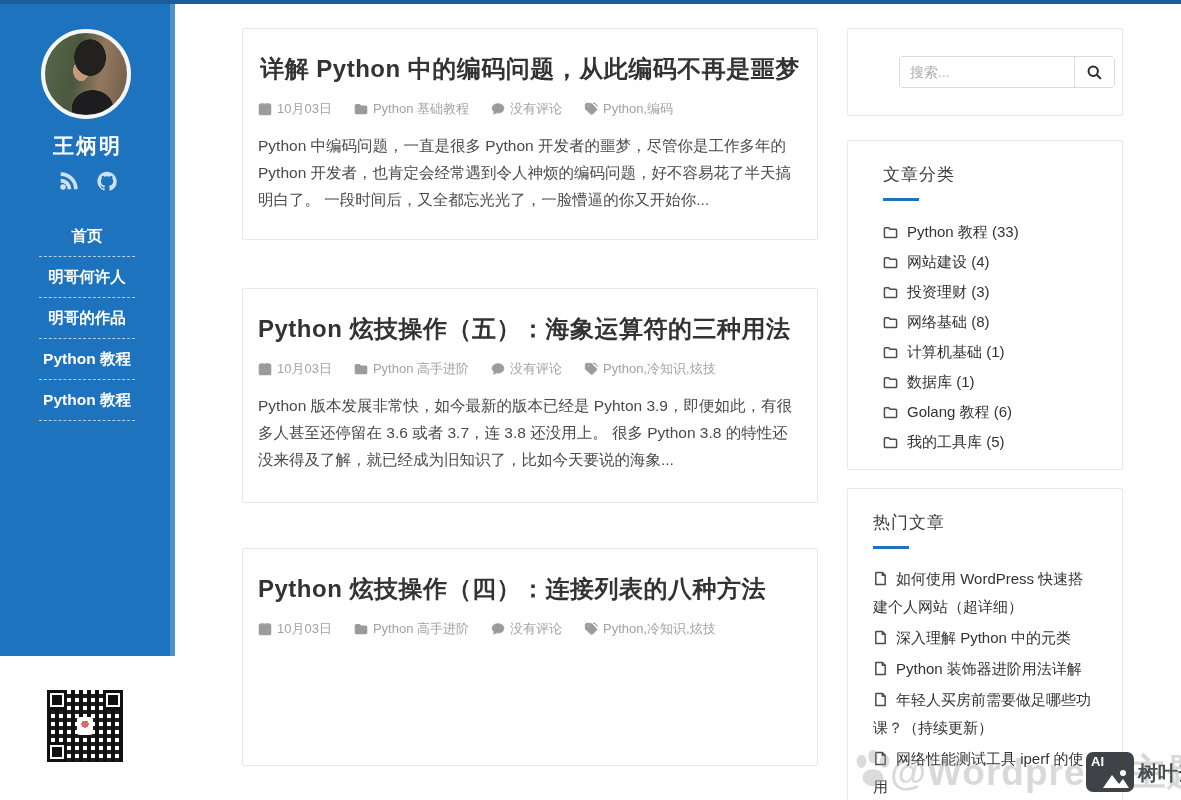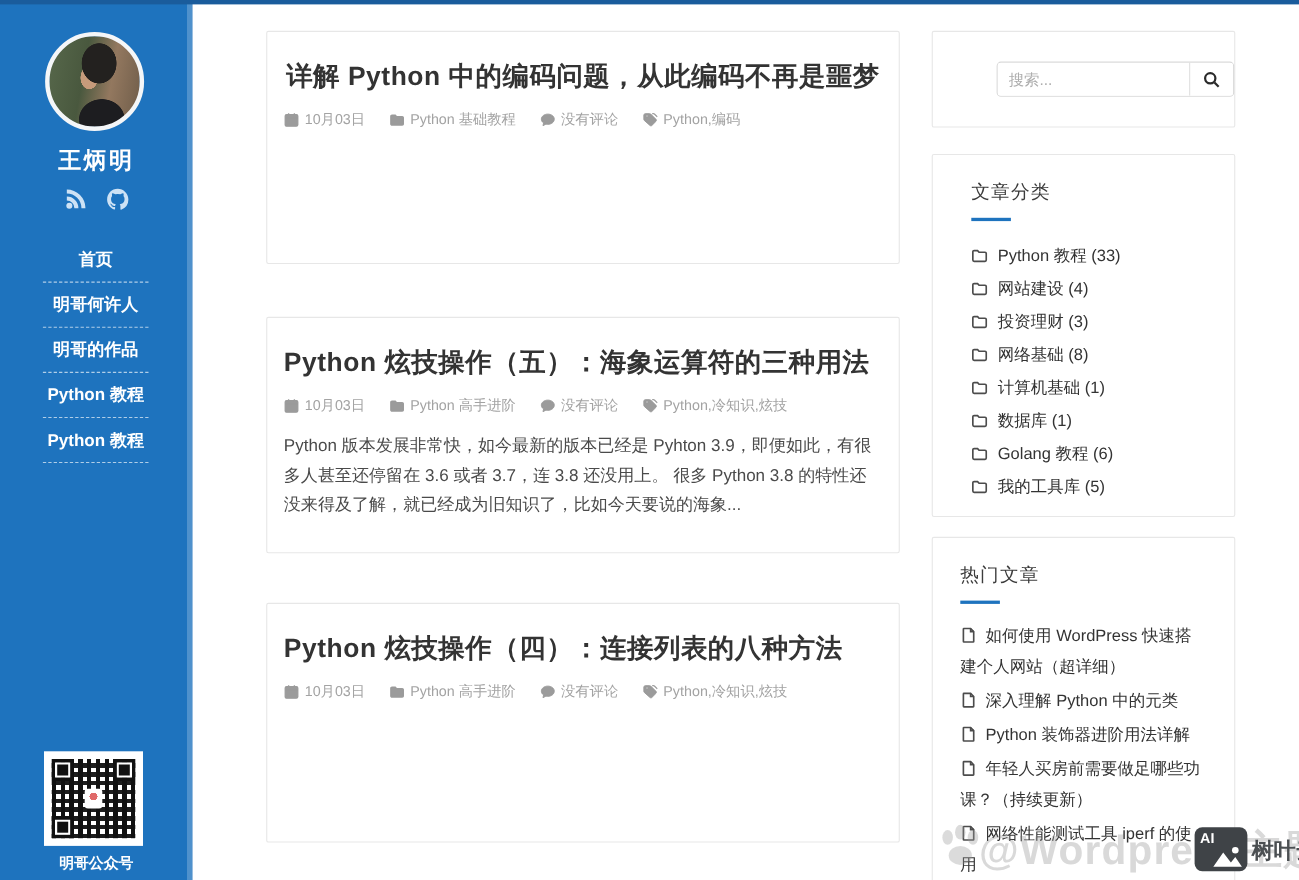--- a/index.html
+++ b/index.html
@@ -4,21 +4,21 @@
 <style>
   * { margin:0; padding:0; box-sizing:border-box; }
   html,body { width:1181px; height:800px; overflow:hidden; background:#fff;
     font-family:"Liberation Sans","DejaVu Sans",sans-serif; }
   .canvas { position:relative; width:1181px; height:800px; background:#fff; }
 
   
   .top-strip { position:absolute; left:0; top:0; width:1181px; height:4px; background:#1a5c9c; z-index:40; }
 
   
-  .sidebar { position:absolute; left:0; top:0; width:175px; height:800px; background:#1e73be; z-index:10; }
+  .sidebar { position:absolute; left:0; top:0; width:175px; height:656px; background:#1e73be; z-index:10; }
   .sidebar::after { content:""; position:absolute; right:0; top:0; width:5px; height:100%;
     background:rgba(255,255,255,.22); }
   .avatar { position:absolute; left:41px; top:29px; width:90px; height:90px; border-radius:50%;
     border:4px solid #f4f6f8; overflow:hidden;
     background:
       radial-gradient(ellipse 26px 30px at 55% 30%, #23211f 60%, rgba(0,0,0,0) 62%),
       radial-gradient(ellipse 13px 17px at 44% 46%, #c69b7b 60%, rgba(0,0,0,0) 62%),
       radial-gradient(ellipse 34px 30px at 58% 92%, #1d1d20 60%, rgba(0,0,0,0) 62%),
       linear-gradient(100deg, #57684b 0%, #49583e 38%, #93785f 66%, #6e5c49 100%);
   }
@@ -58,21 +58,21 @@
   .post-card.c1 .post-title { text-align:center; }
   .post-meta { margin-top:15px; display:flex; align-items:flex-start; gap:22px;
     color:#a3a3a3; font-size:13px; }
   .post-meta .mi { display:flex; align-items:center; gap:5px; }
   .post-meta svg { width:14px; height:14px; fill:#9b9b9b; stroke:#9b9b9b; }
   .post-excerpt { margin-top:14px; font-size:15.5px; line-height:27px; color:#4a4a4a; }
 
   
   .right-col { position:absolute; left:847px; top:28px; width:276px; }
   .widget { background:#fff; border:1px solid #e7e7e7; border-radius:2px; }
-  .search-widget { height:88px; margin-bottom:24px; display:flex; align-items:center; justify-content:flex-end;padding-left:44px; }
+  .search-widget { height:88px; margin-bottom:24px; display:flex; align-items:center; justify-content:center;padding-left:44px; }
   .search-box { display:flex; width:216px; height:32px; border:1px solid #d9d9d9; border-radius:4px; overflow:hidden; background:#fff; }
   .search-input { flex:1; border:none; outline:none; padding:0 10px; font-size:14px; color:#333;
     font-family:inherit; min-width:0; }
   .search-input::placeholder { color:#adadad; }
   .search-btn { width:40px; border:none; border-left:1px solid #e0e0e0; background:#fff;
     display:flex; align-items:center; justify-content:center; cursor:pointer; }
   .search-btn svg { width:17px; height:17px; stroke:#2b2b2b; fill:none; stroke-width:2.4; }
 
   .cat-widget { height:330px; padding:22px 35px; margin-bottom:18px; overflow:hidden; }
   .pop-widget { height:322px; padding:22px 25px; overflow:hidden; }
@@ -169,20 +169,21 @@
           <span>没有评论</span>
           </span>
         <span class="mi">
           <svg viewBox="0 0 16 16" stroke="none">
               <path d="M1.5 7.5V3c0-.8.7-1.5 1.5-1.5h4.5c.4 0 .8.2 1.1.4l5.5 5.5c.6.6.6 1.5 0 2.1l-4.2 4.2c-.6.6-1.5.6-2.1 0L2 8.6c-.3-.3-.5-.7-.5-1.1zM4.8 5a1 1 0 1 0 0-2 1 1 0 0 0 0 2z"></path>
               <path d="M10.2 1.5h1.2c.4 0 .8.2 1.1.4l3 3" fill="none" stroke-width="1.3"></path>
             </svg>
           <span>Python,编码</span>
           </span>
       </div>
+      <p class="post-excerpt">Python 中编码问题，一直是很多 Python 开发者的噩梦，尽管你是工作多年的 Python 开发者，也肯定会经常遇到令人神烦的编码问题，好不容易花了半天搞明白了。 一段时间后，又全都忘光光了，一脸懵逼的你又开始你...</p>
     </article>
 
     <article class="post-card c2">
       <h2 class="post-title">Python 炫技操作（五）：海象运算符的三种用法</h2>
       <div class="post-meta">
         <span class="mi">
           <svg viewBox="0 0 16 16" fill="none" stroke-width="1.4">
               <rect x="1.5" y="2.5" width="13" height="12" rx="1.5"></rect>
               <path d="M1.5 6h13M5 1v3M11 1v3"></path>
             </svg>

